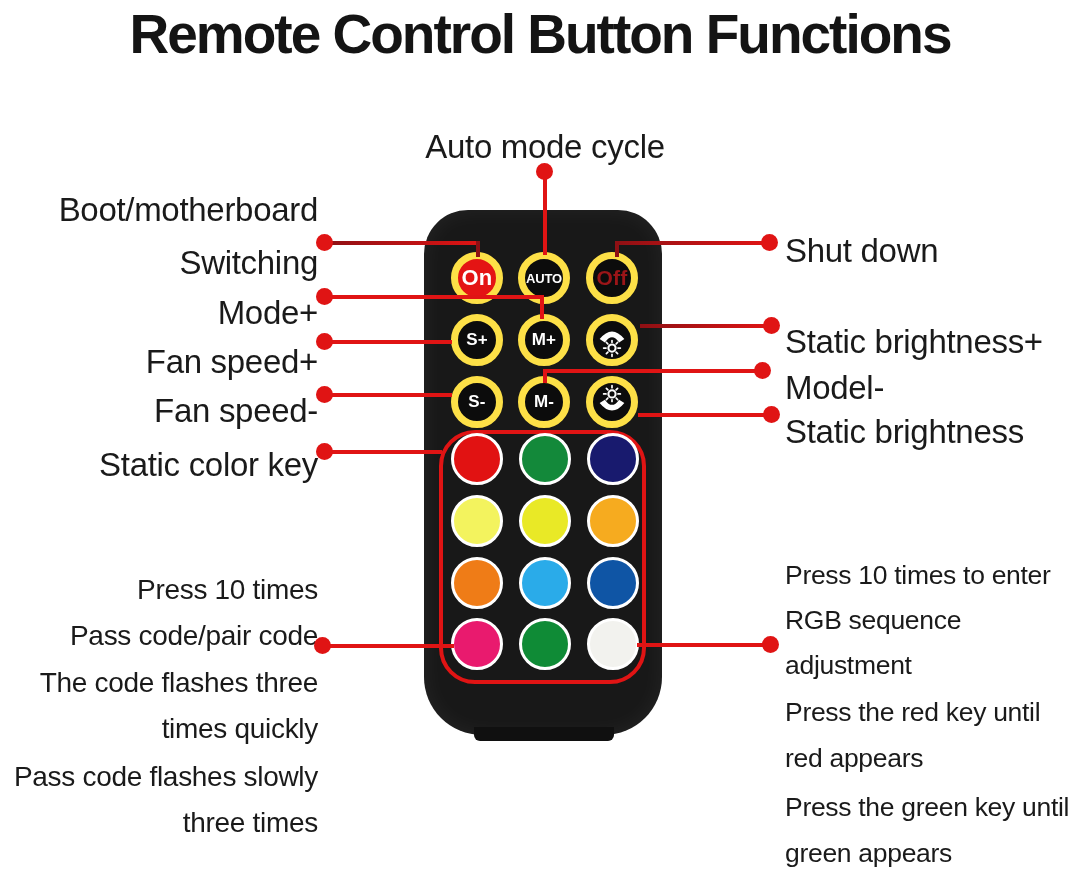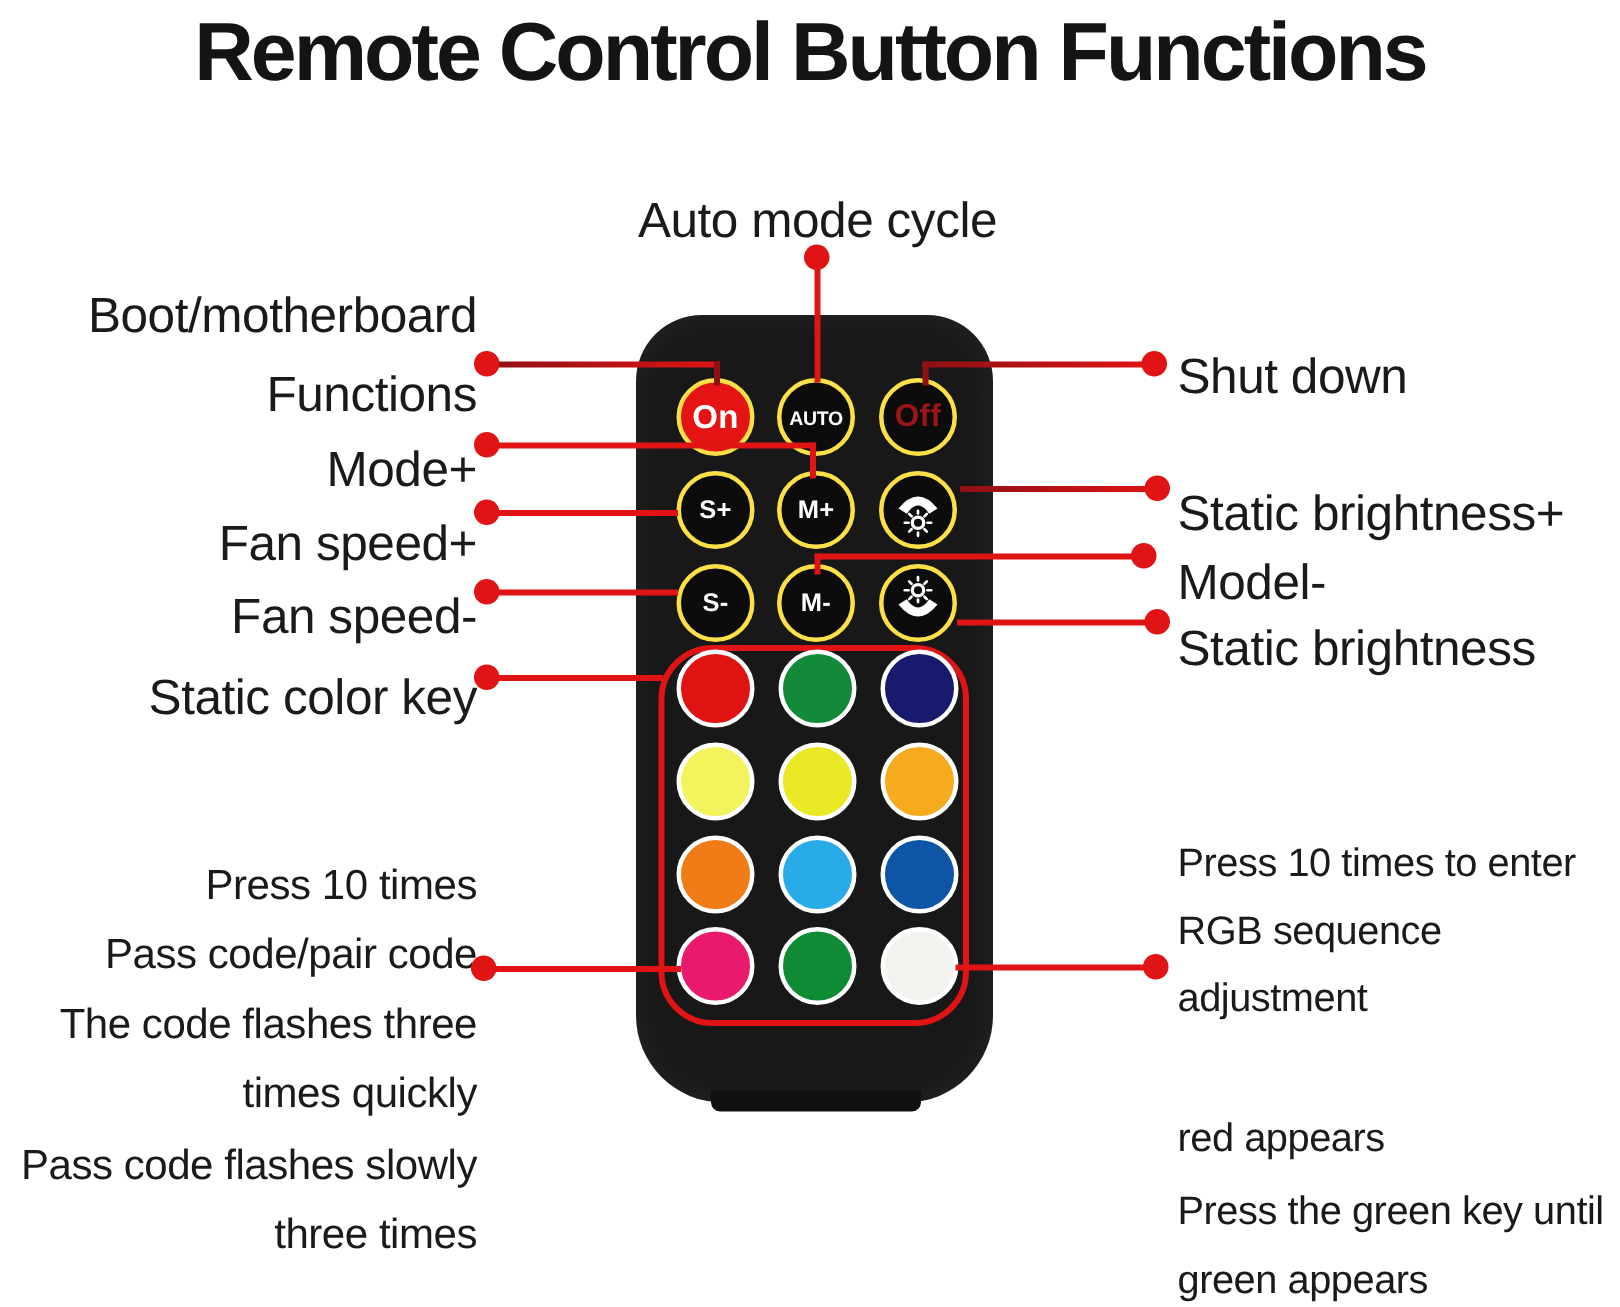--- a/index.html
+++ b/index.html
@@ -31,21 +31,21 @@
 
   .remote{
     position:absolute;left:424px;top:210px;width:238px;height:525px;
     background:var(--body);border-radius:44px 44px 58px 58px;
     box-shadow:inset 0 0 24px rgba(255,255,255,0.06);
   }
   .remote-notch{position:absolute;left:50px;top:517px;width:140px;height:14px;background:#101010;border-radius:0 0 6px 6px;}
 
   .rbtn{
     position:absolute;width:52px;height:52px;border-radius:50%;
-    background:var(--btn);border:3px solid #fde047;box-sizing:border-box;
+    background:var(--btn);border:7px solid #fde047;box-sizing:border-box;
     display:flex;align-items:center;justify-content:center;
     color:#ffffff;font-weight:bold;font-size:17px;letter-spacing:0.2px;
   }
   .rbtn.on{background:var(--onred);font-size:22px;}
   .rbtn.auto{font-size:13px;letter-spacing:-0.2px;}
   .rbtn.off{color:var(--offtext);font-size:21px;}
 
   .ckey{
     position:absolute;width:52px;height:52px;border-radius:50%;
     border:3px solid #ffffff;box-sizing:border-box;background:#888;
@@ -59,41 +59,42 @@
 </head>
 <body>
 
 <div id="stage">
 
   <div class="page-title">Remote Control Button Functions</div>
 
   <div class="callout center-align" style="top:111px;">Auto mode cycle</div>
 
   <div class="callout right-align" style="top:174px;">Boot/motherboard</div>
-  <div class="callout right-align" style="top:227px;">Functions</div>
+  <div class="callout right-align" style="top:227px;">Switching</div>
   <div class="callout right-align" style="top:277px;">Mode+</div>
   <div class="callout right-align" style="top:326px;">Fan speed+</div>
   <div class="callout right-align" style="top:375px;">Fan speed-</div>
   <div class="callout right-align" style="top:429px;">Static color key</div>
 
   <div class="callout left-align" style="top:215px;">Shut down</div>
   <div class="callout left-align" style="top:306px;">Static brightness+</div>
   <div class="callout left-align" style="top:352px;">Model-</div>
   <div class="callout left-align" style="top:396px;">Static brightness</div>
 
   <div class="note right-align" style="top:570px;">Press 10 times</div>
   <div class="note right-align" style="top:616px;">Pass code/pair code</div>
   <div class="note right-align" style="top:663px;">The code flashes three</div>
   <div class="note right-align" style="top:709px;text-align:right;">times quickly</div>
   <div class="note right-align" style="top:757px;">Pass code flashes slowly</div>
   <div class="note right-align" style="top:803px;">three times</div>
 
   <div class="note left-align" style="top:555px;">Press 10 times to enter</div>
   <div class="note left-align" style="top:600px;">RGB sequence</div>
   <div class="note left-align" style="top:645px;">adjustment</div>
+  <div class="note left-align" style="top:692px;">Press the red key until</div>
   <div class="note left-align" style="top:738px;">red appears</div>
   <div class="note left-align" style="top:787px;">Press the green key until</div>
   <div class="note left-align" style="top:833px;">green appears</div>
 
   <div class="remote">
     <div class="remote-notch"></div>
 
     <div class="grid-outline"></div>
 
     <div class="rbtn on" style="left:27px;top:42px;">On</div>

